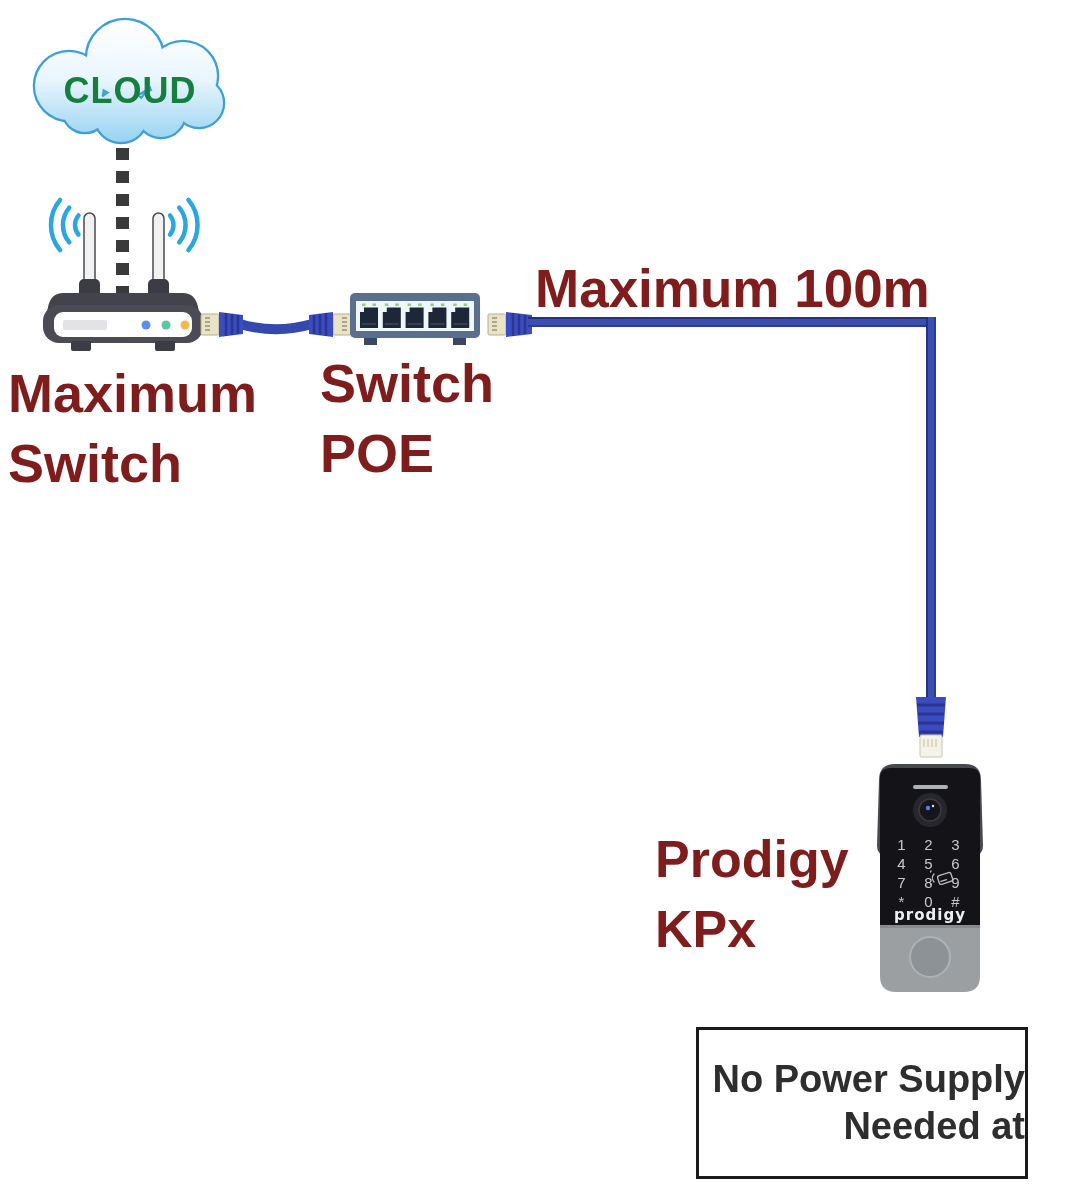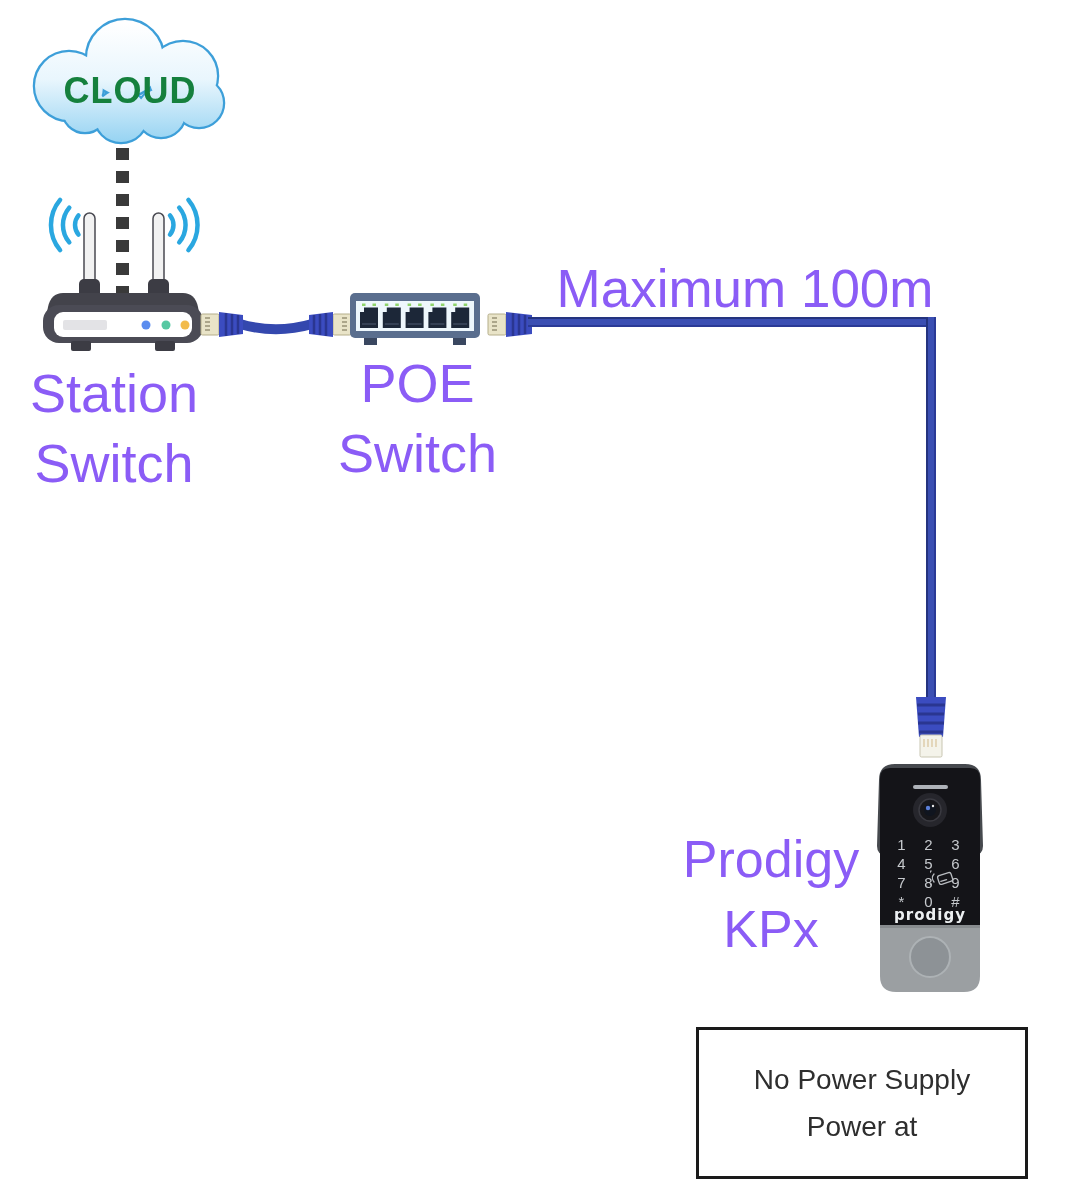--- a/index.html
+++ b/index.html
@@ -1,42 +1,42 @@
 <!DOCTYPE html>
 <html><head>
 <meta charset="utf-8">
 <style>
   html,body{margin:0;padding:0;background:#ffffff;}
   #canvas{
     position:relative;width:1080px;height:1184px;background:#ffffff;overflow:hidden;
     font-family:"Liberation Sans","DejaVu Sans",sans-serif;color:#3f4042;
   }
   .abs{position:absolute;}
-  .lbl{color:#8b5cf6;text-align:center;white-space:nowrap;}
+  .lbl{color:#7f1d1d;text-align:left;white-space:nowrap;font-weight:bold;}
   .lbl-2line{line-height:70px;font-size:54px;}
   #cloud-label{left:25px;top:70px;width:210px;font-size:36px;font-weight:bold;letter-spacing:1px;color:#15803d;text-align:center;}
   #dotted-line{left:116px;top:148px;width:13px;height:145px;
     background:repeating-linear-gradient(to bottom,#3a3a3a 0 12px,transparent 12px 23px);}
   #modem-label{left:8px;top:358px;width:212px;}
   #switch-label{left:320px;top:348px;width:195px;line-height:70px;font-size:54px;}
   #max-label{left:535px;top:258px;width:420px;font-size:53px;}
   #device-label{left:655px;top:824px;width:232px;line-height:70px;font-size:52px;}
   .cable{background:linear-gradient(to bottom,#24337f 0 2px,#3b4fb3 2px,#3b4fb3 8px,#2a3a96 8px,#2a3a96 10px);}
   #cable-h{left:528px;top:317px;width:408px;height:10px;}
   #cable-v{left:926px;top:317px;width:10px;height:382px;
     background:linear-gradient(to right,#24337f 0 2px,#3b4fb3 2px,#3b4fb3 8px,#2a3a96 8px,#2a3a96 10px);}
   #keypad{left:888px;top:835px;width:81px;height:76px;display:grid;
     grid-template-columns:repeat(3,27px);grid-template-rows:repeat(4,19px);}
   #keypad .key{display:flex;align-items:center;justify-content:center;
     color:#c6c9cd;font-size:15px;line-height:1;}
   #prodigy-logo{left:878px;top:906px;width:104px;text-align:center;font-size:15px;
     font-weight:bold;letter-spacing:1px;color:#eceff1;font-family:"DejaVu Sans",sans-serif;}
   #note-box{left:696px;top:1027px;width:326px;height:146px;border:3px solid #1a1a1a;
     display:flex;flex-direction:column;justify-content:center;}
-  #note-box .note-line{text-align:center;font-weight:normal;font-size:28px;line-height:47px;color:#2e2e2e;white-space:nowrap;}
+  #note-box .note-line{text-align:right;font-weight:bold;font-size:38px;line-height:47px;color:#2e2e2e;white-space:nowrap;}
 </style>
 </head>
 <body>
 
 <div id="canvas">
 
   <svg class="abs" style="left:25px;top:8px;" width="210" height="145" viewBox="0 0 210 145">
     <defs>
       <linearGradient id="cg" gradientUnits="userSpaceOnUse" x1="0" y1="15" x2="0" y2="140">
         <stop offset="0" stop-color="#ffffff"></stop>
@@ -89,21 +89,21 @@
     <rect x="18" y="110" width="160" height="38" rx="16" fill="#4b4b55"></rect>
     <rect x="29" y="117" width="138" height="25" rx="9" fill="#ffffff"></rect>
     <rect x="38" y="125" width="44" height="10" rx="2" fill="#e3e3e6"></rect>
     <circle cx="121" cy="130" r="4.5" fill="#5b8def"></circle>
     <circle cx="141" cy="130" r="4.5" fill="#57c8a2"></circle>
     <circle cx="160" cy="130" r="4.5" fill="#f2bb4c"></circle>
     <rect x="46" y="146" width="20" height="10" rx="2" fill="#3c3c44"></rect>
     <rect x="130" y="146" width="20" height="10" rx="2" fill="#3c3c44"></rect>
   </svg>
   <div class="abs lbl lbl-2line" id="modem-label">
-    <div>Station</div>
+    <div>Maximum</div>
     <div>Switch</div>
   </div>
 
   <svg class="abs" style="left:198px;top:303px;" width="156" height="40" viewBox="0 0 156 40">
     <path d="M42,21 C66,28 90,28 114,21" stroke="#3448ae" stroke-width="10" fill="none" stroke-linecap="round"></path>
 
     <rect x="3" y="11" width="18" height="21" rx="1.5" fill="#e9e4c8" stroke="#b5ae8a"></rect>
     <g stroke="#8b8468" stroke-width="1.3">
       <line x1="7" y1="15" x2="12" y2="15"></line>
         <line x1="7" y1="19" x2="12" y2="19"></line>
@@ -160,22 +160,22 @@
           <line x1="36.8" y1="34" x2="50.8" y2="34"></line>
         <line x1="59.6" y1="34" x2="73.6" y2="34"></line>
           <line x1="82.4" y1="34" x2="96.4" y2="34"></line>
         <line x1="105.2" y1="34" x2="119.2" y2="34"></line>
       </g>
     </g>
     <rect x="16" y="48" width="13" height="7" fill="#3a4760"></rect>
     <rect x="105" y="48" width="13" height="7" fill="#3a4760"></rect>
   </svg>
   <div class="abs lbl" id="switch-label">
+    <div>Switch</div>
     <div>POE</div>
-    <div>Switch</div>
   </div>
 
   <svg class="abs" style="left:486px;top:303px;" width="48" height="40" viewBox="0 0 48 40">
     <rect x="2" y="11" width="18" height="21" rx="1.5" fill="#e9e4c8" stroke="#b5ae8a"></rect>
     <g stroke="#8b8468" stroke-width="1.3">
       <line x1="6" y1="15" x2="11" y2="15"></line>
         <line x1="6" y1="19" x2="11" y2="19"></line>
       <line x1="6" y1="23" x2="11" y2="23"></line>
         <line x1="6" y1="27" x2="11" y2="27"></line>
     </g>
@@ -252,16 +252,16 @@
 
   <div class="abs" id="prodigy-logo">prodigy</div>
 
   <div class="abs lbl" id="device-label">
     <div>Prodigy</div>
     <div>KPx</div>
   </div>
 
   <div class="abs" id="note-box">
     <div class="note-line">No Power Supply</div>
-    <div class="note-line">Power at</div>
+    <div class="note-line">Needed at</div>
   </div>
 
 </div>
 
 </body></html>

